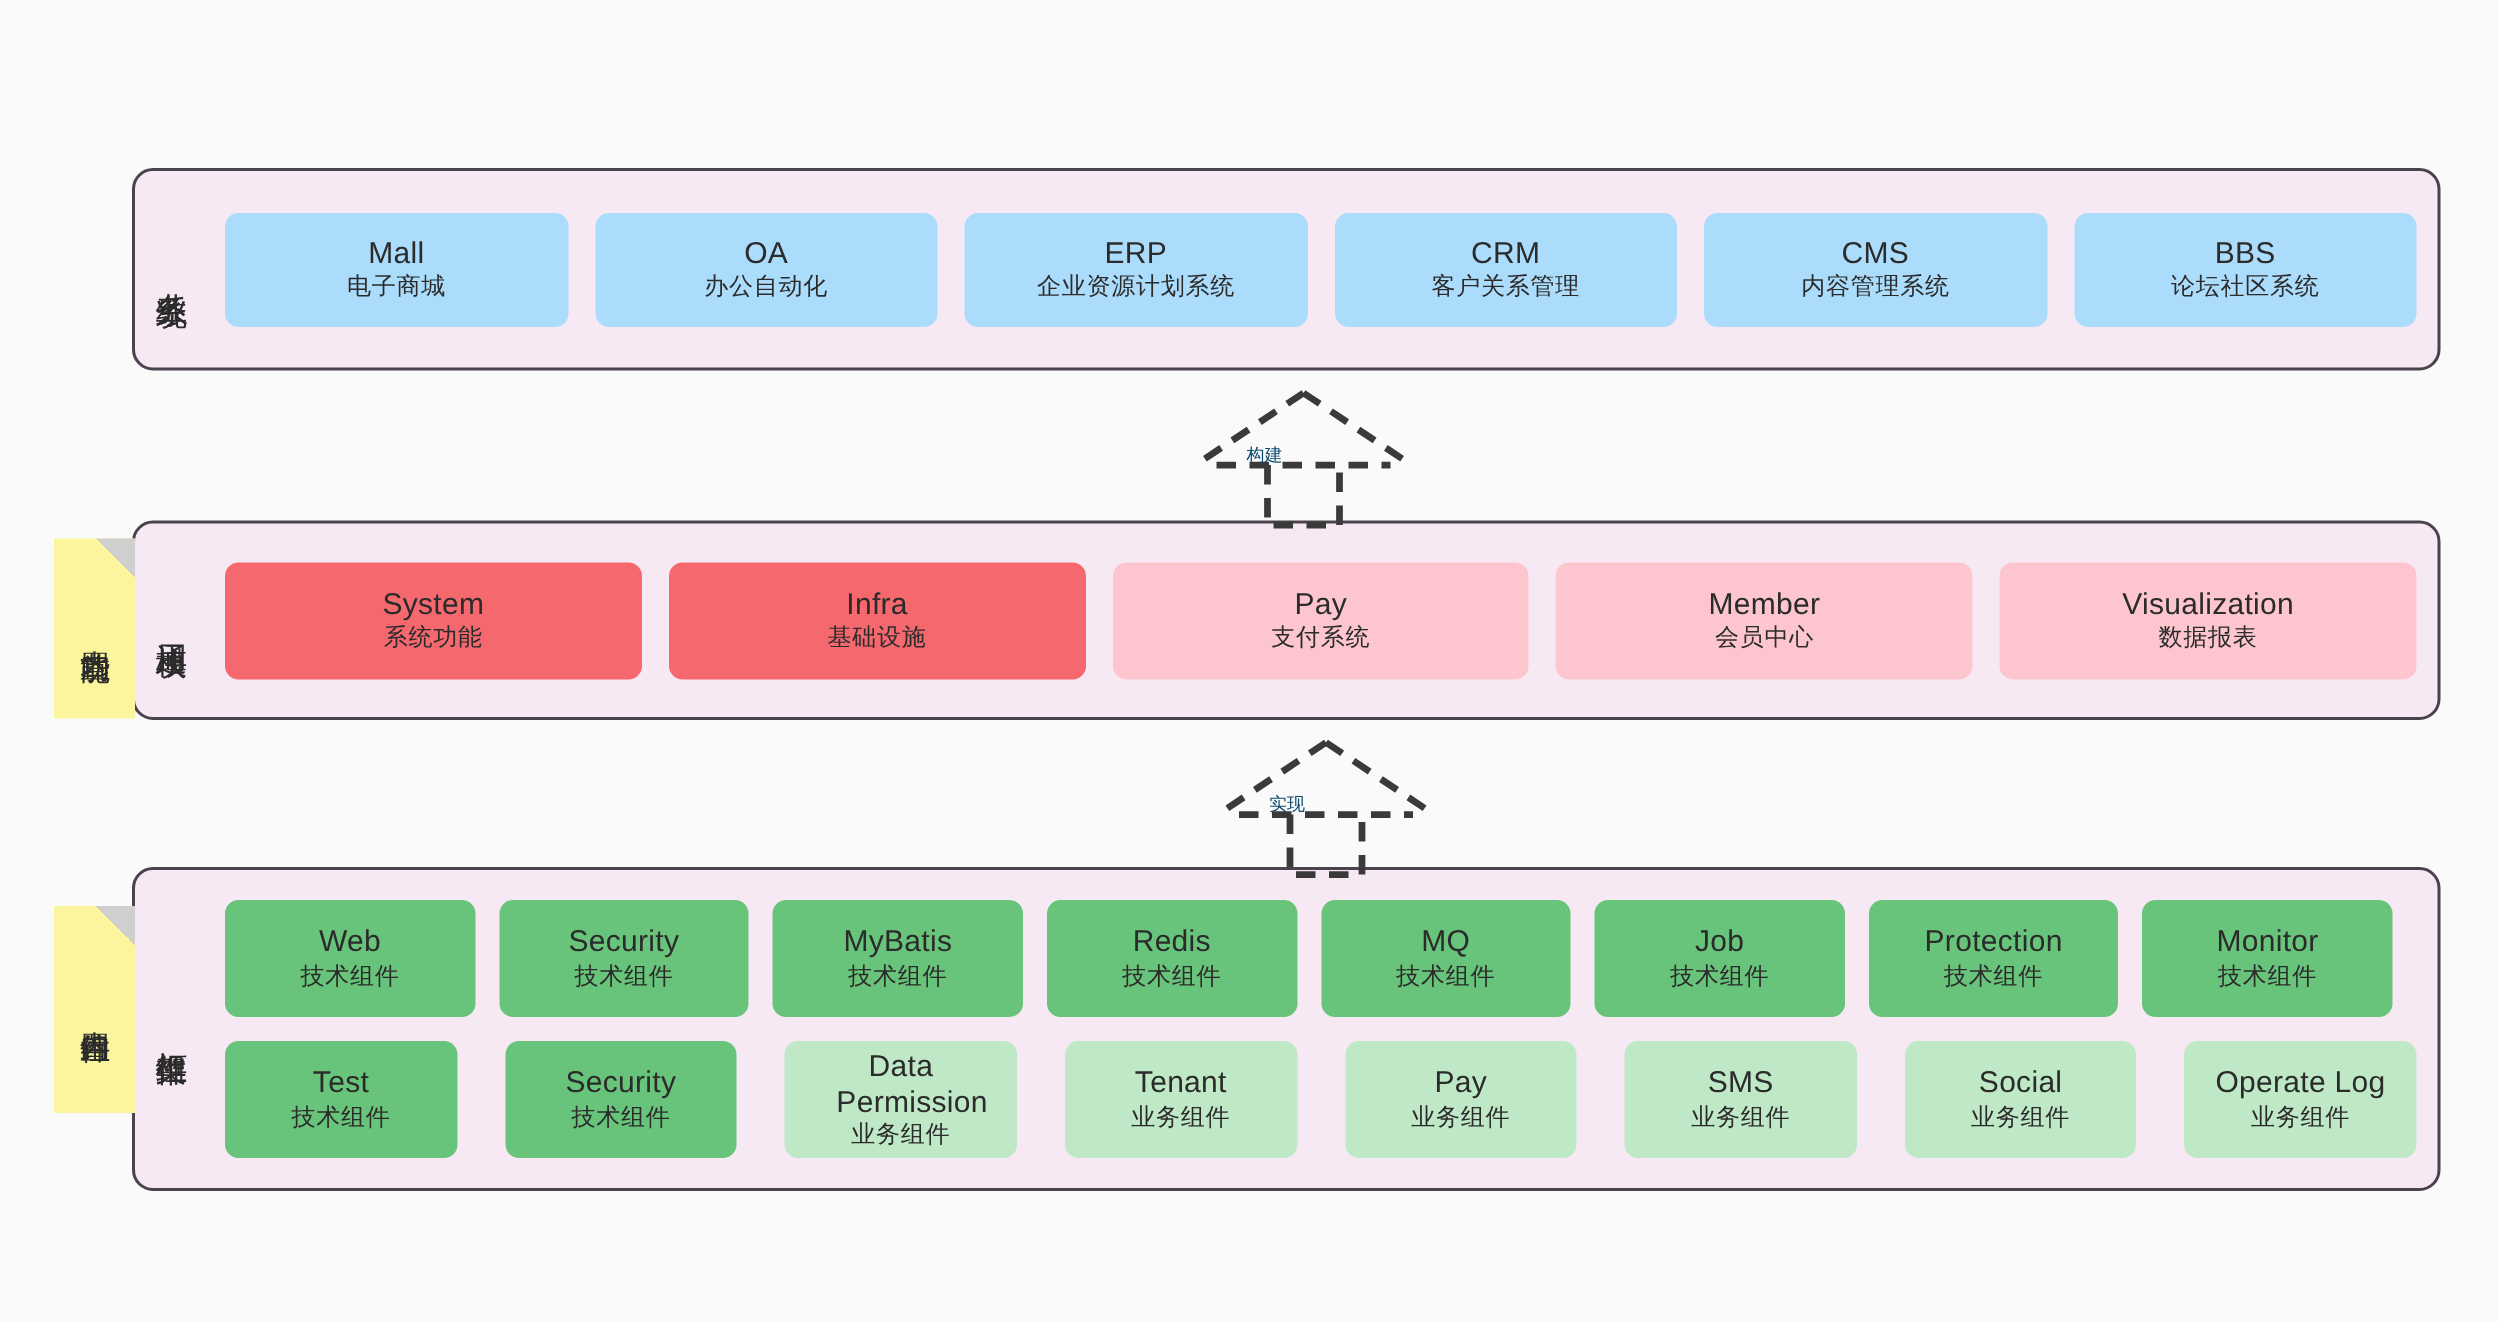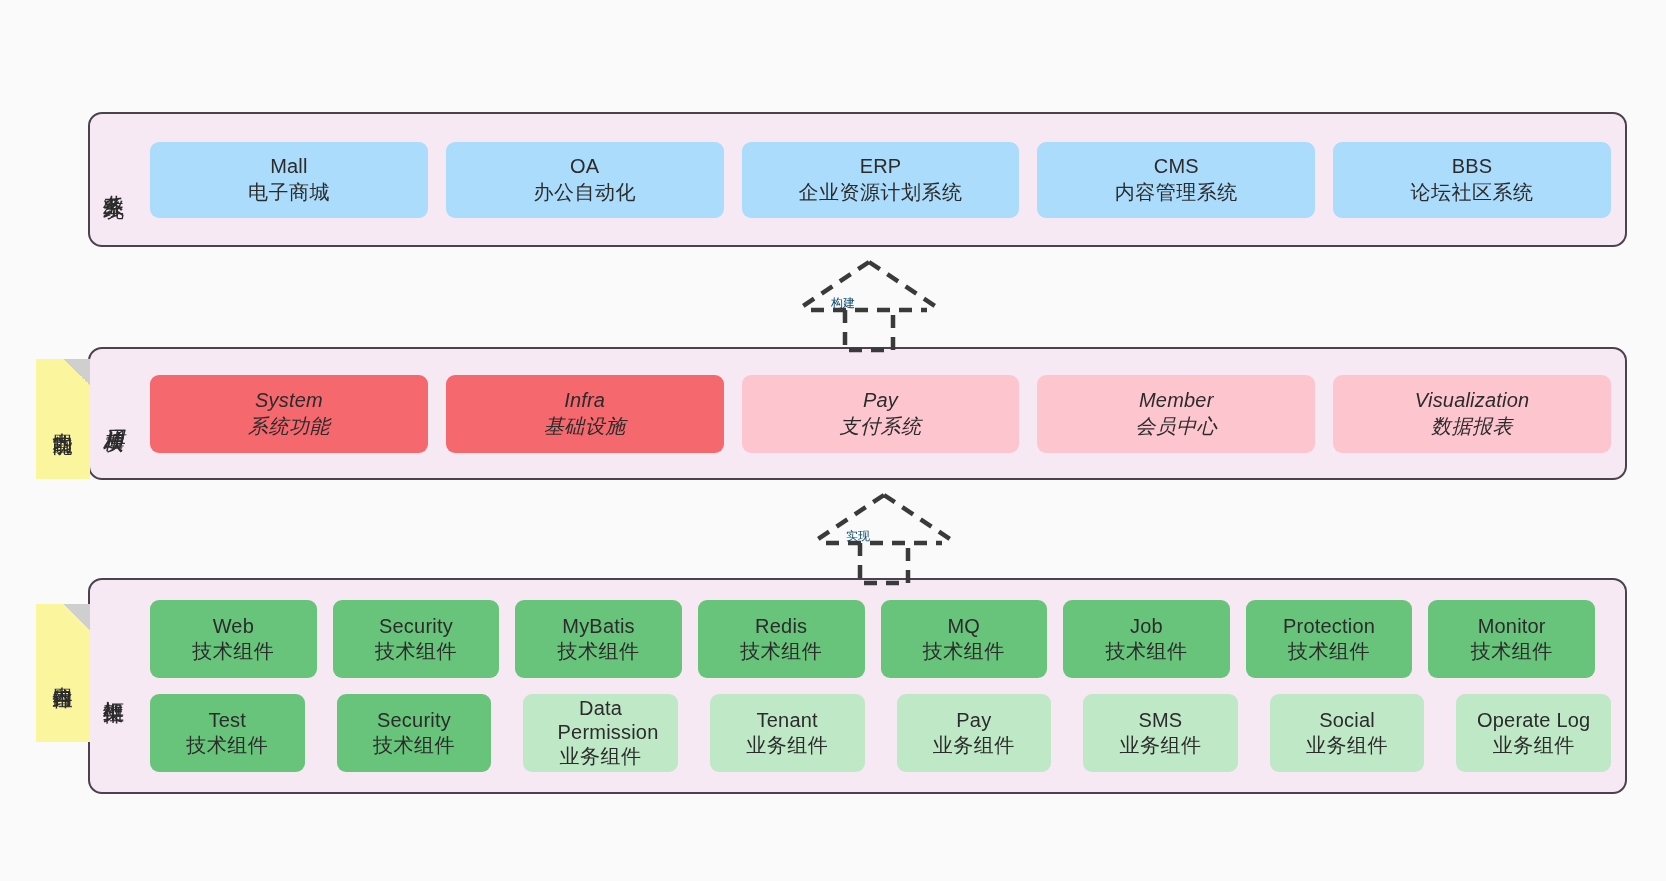--- a/index.html
+++ b/index.html
@@ -77,21 +77,21 @@
     justify-content: center;
     text-align: center;
     padding: 6px 0;
     line-height: 1.26;
   }
   .node .n-title {
     font-size: 20px;
     letter-spacing: 0.2px;
   }
   .node .n-sub {
-    font-size: 20px;
+    font-size: 16px;
     letter-spacing: 0.5px;
   }
   .node.wrap-title .n-title { line-height: 1.2; }
 
   .c-blue       { background: #abdcfc; }
   .c-red        { background: #f4686e; }
   .c-pink       { background: #fdc6cf; }
   .c-green      { background: #68c47a; }
   .c-lightgreen { background: #bfe8c6; }
 
@@ -151,20 +151,24 @@
         </div>
         <div class="node c-blue">
           <span class="n-title">OA</span>
           <span class="n-sub">办公自动化</span>
         </div>
         <div class="node c-blue">
           <span class="n-title">ERP</span>
           <span class="n-sub">企业资源计划系统</span>
         </div>
         <div class="node c-blue">
+          <span class="n-title">CRM</span>
+          <span class="n-sub">客户关系管理</span>
+        </div>
+        <div class="node c-blue">
           <span class="n-title">CMS</span>
           <span class="n-sub">内容管理系统</span>
         </div>
         <div class="node c-blue">
           <span class="n-title">BBS</span>
           <span class="n-sub">论坛社区系统</span>
         </div>
 
       </div>
     </div>
@@ -179,21 +183,21 @@
       <path d="M 50 50 L 50 90 L 98 90 L 98 50" fill="none" stroke="#3a3a3a" stroke-width="4.5" stroke-dasharray="13 9" stroke-linecap="butt"></path>
     </svg>
     <span class="conn-label" style="left:36px; top:35px;">构建</span>
   </div>
 
   <div class="sticky" style="left:36px; top:359px; width:54px; height:120px;">
     <span class="fold"></span>
     <span>内置功能</span>
   </div>
 
-  <div class="layer" id="layer-common-module" style="left:88px; top:347px; width:1539px; height:133px;font-style:italic;">
+  <div class="layer" id="layer-common-module" style="left:88px; top:347px; width:1539px; height:133px;">
     <div class="layer-title">通用模块</div>
     <div class="layer-body">
       <div class="row" style="height:78px; margin:0 0 0 6px;">
 
         <div class="node c-red">
           <span class="n-title">System</span>
           <span class="n-sub">系统功能</span>
         </div>
         <div class="node c-red">
           <span class="n-title">Infra</span>

